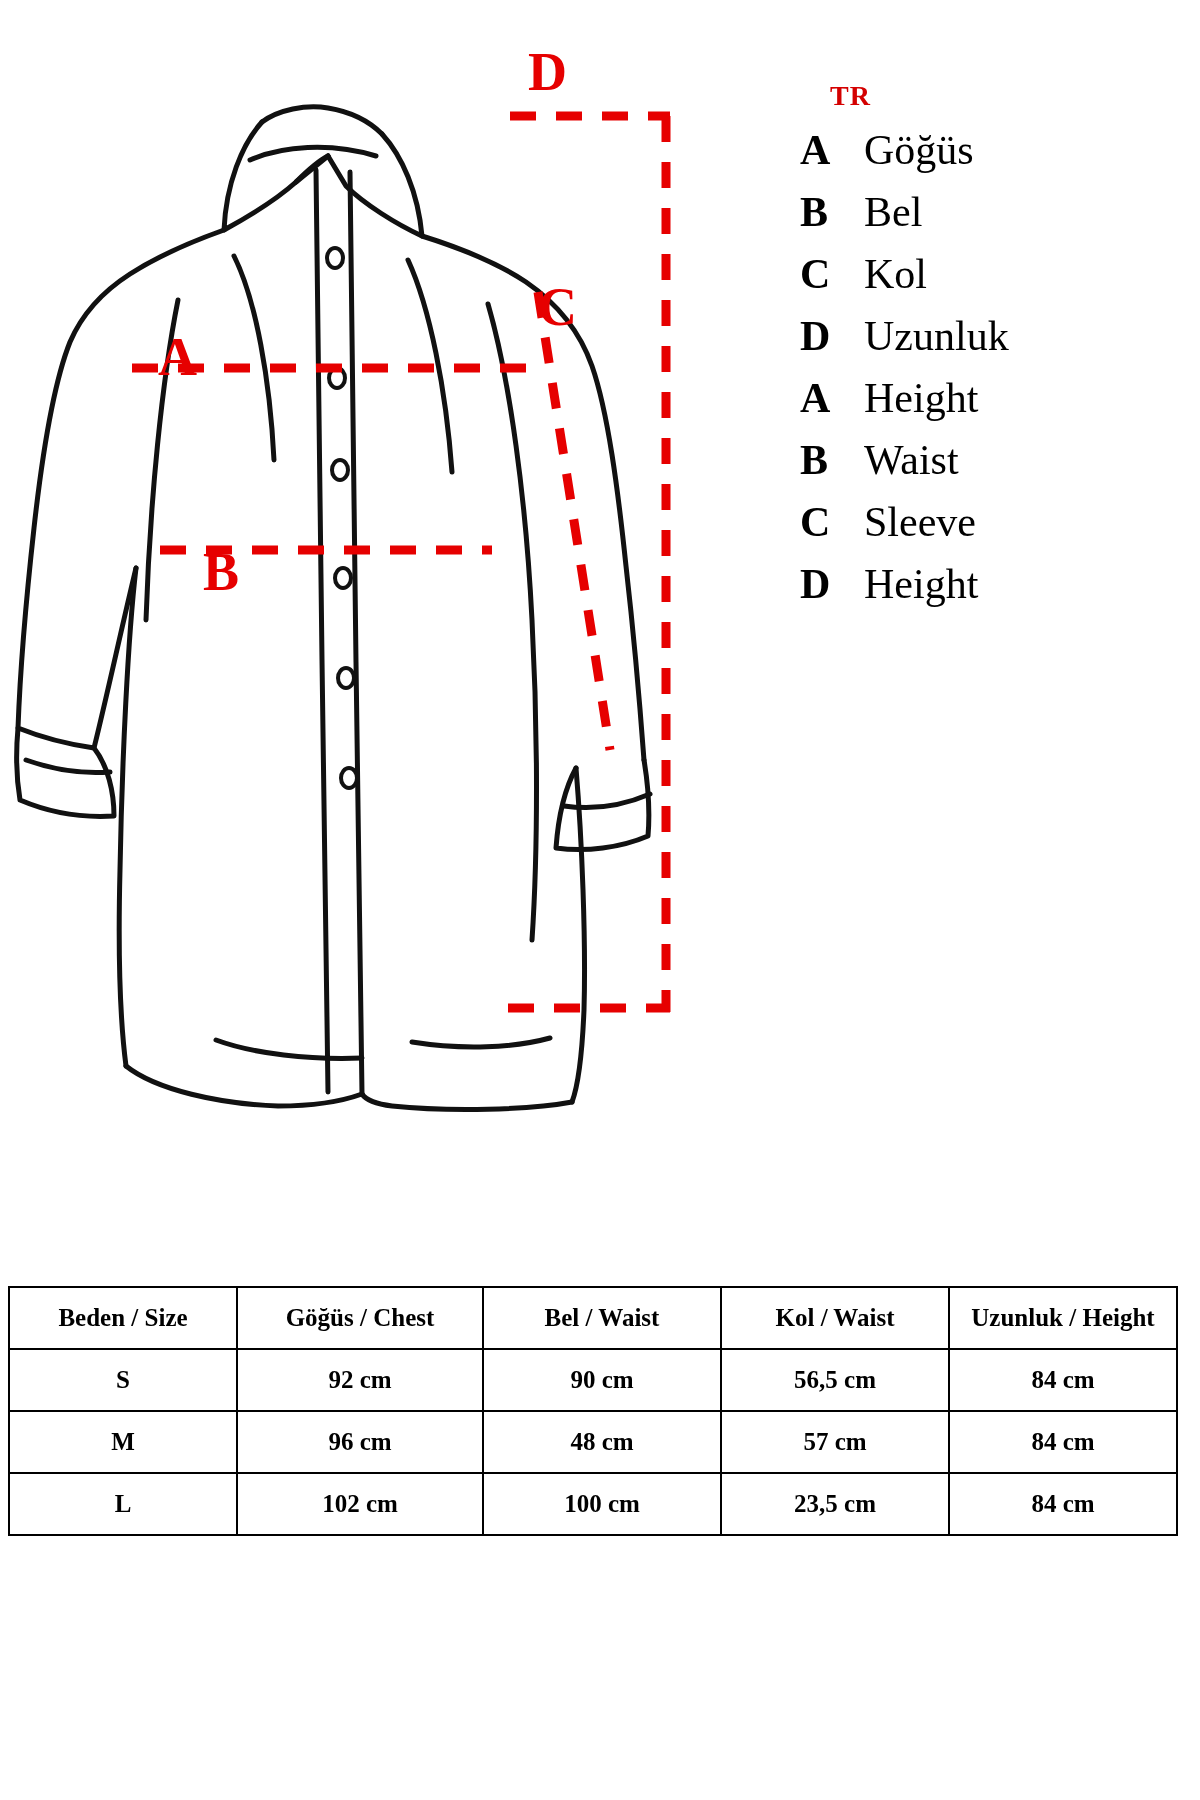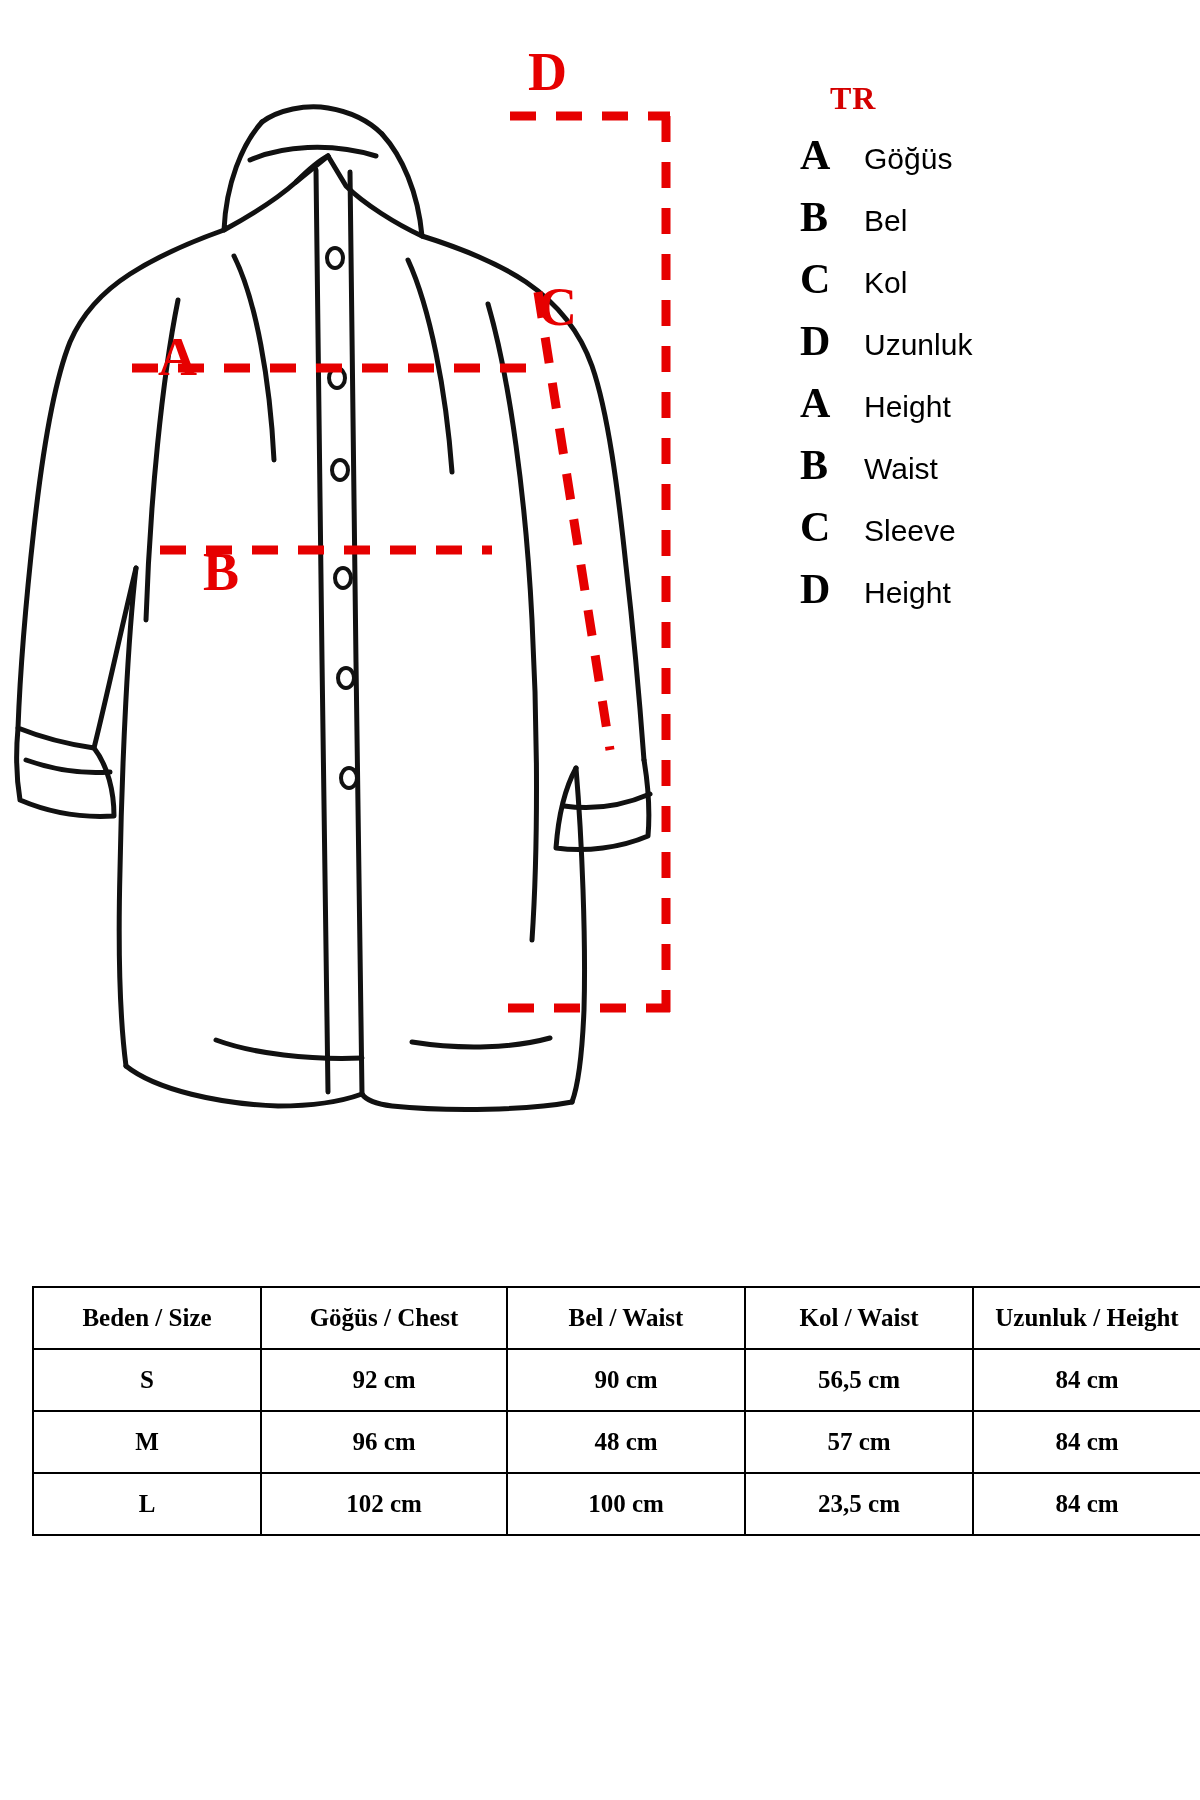--- a/index.html
+++ b/index.html
@@ -57,21 +57,21 @@
   .legend {
     position: absolute;
     left: 800px;
     top: 80px;
     width: 390px;
   }
   .legend-title {
     color: #d40000;
     font-family: "Liberation Serif", serif;
     font-weight: bold;
-    font-size: 32px;
+    font-size: 28px;
     letter-spacing: 1px;
     margin-left: 30px;
   }
   .legend-title.eng {
     margin-top: 62px;
   }
   .legend-list {
     margin-top: 14px;
   }
   .legend-row {
@@ -80,29 +80,29 @@
     margin-bottom: 14px;
   }
   .legend-letter {
     width: 64px;
     font-weight: bold;
     font-size: 42px;
     font-family: "Liberation Serif", serif;
     text-align: left;
   }
   .legend-label {
-    font-size: 30px;
-    font-family: Liberation Sans, sans-serif;
+    font-size: 42px;
+    font-family: Liberation Serif, serif;
     font-weight: normal;
   }
 
   
   .table-wrap {
     position: absolute;
-    left: 32px;
+    left: 8px;
     top: 1286px;
     width: 1128px;
   }
   table.size-table {
     border-collapse: collapse;
     width: 1168px;
     table-layout: fixed;
   }
   table.size-table th,
   table.size-table td {

